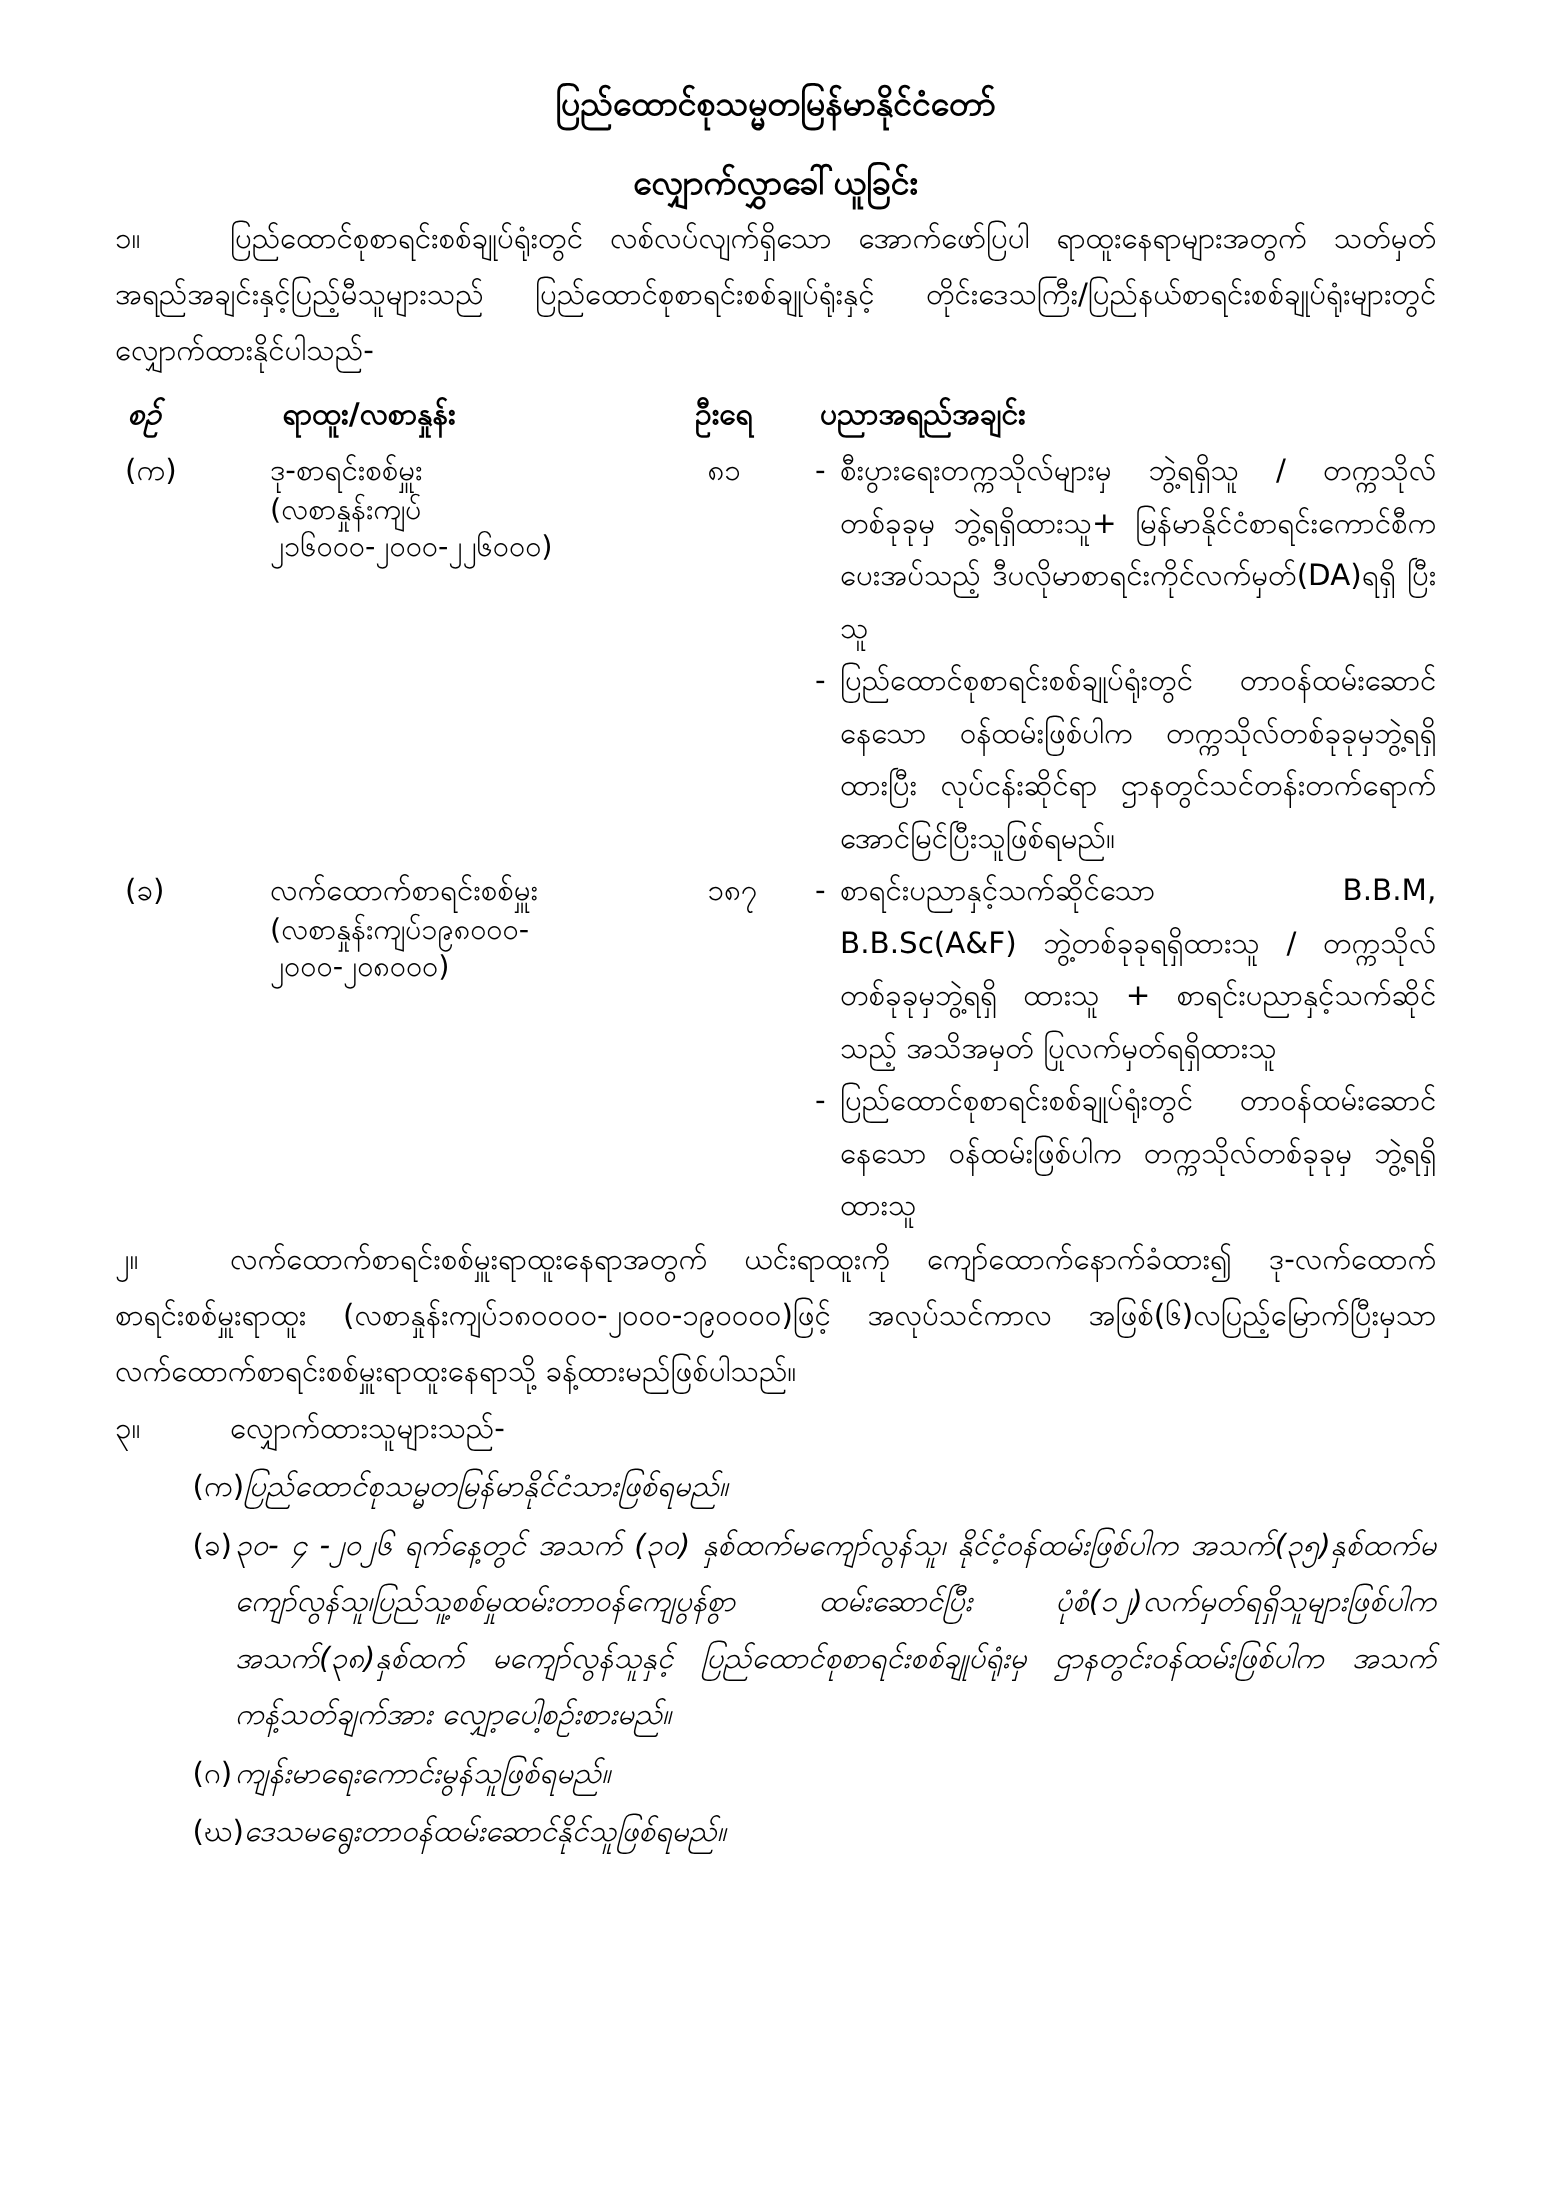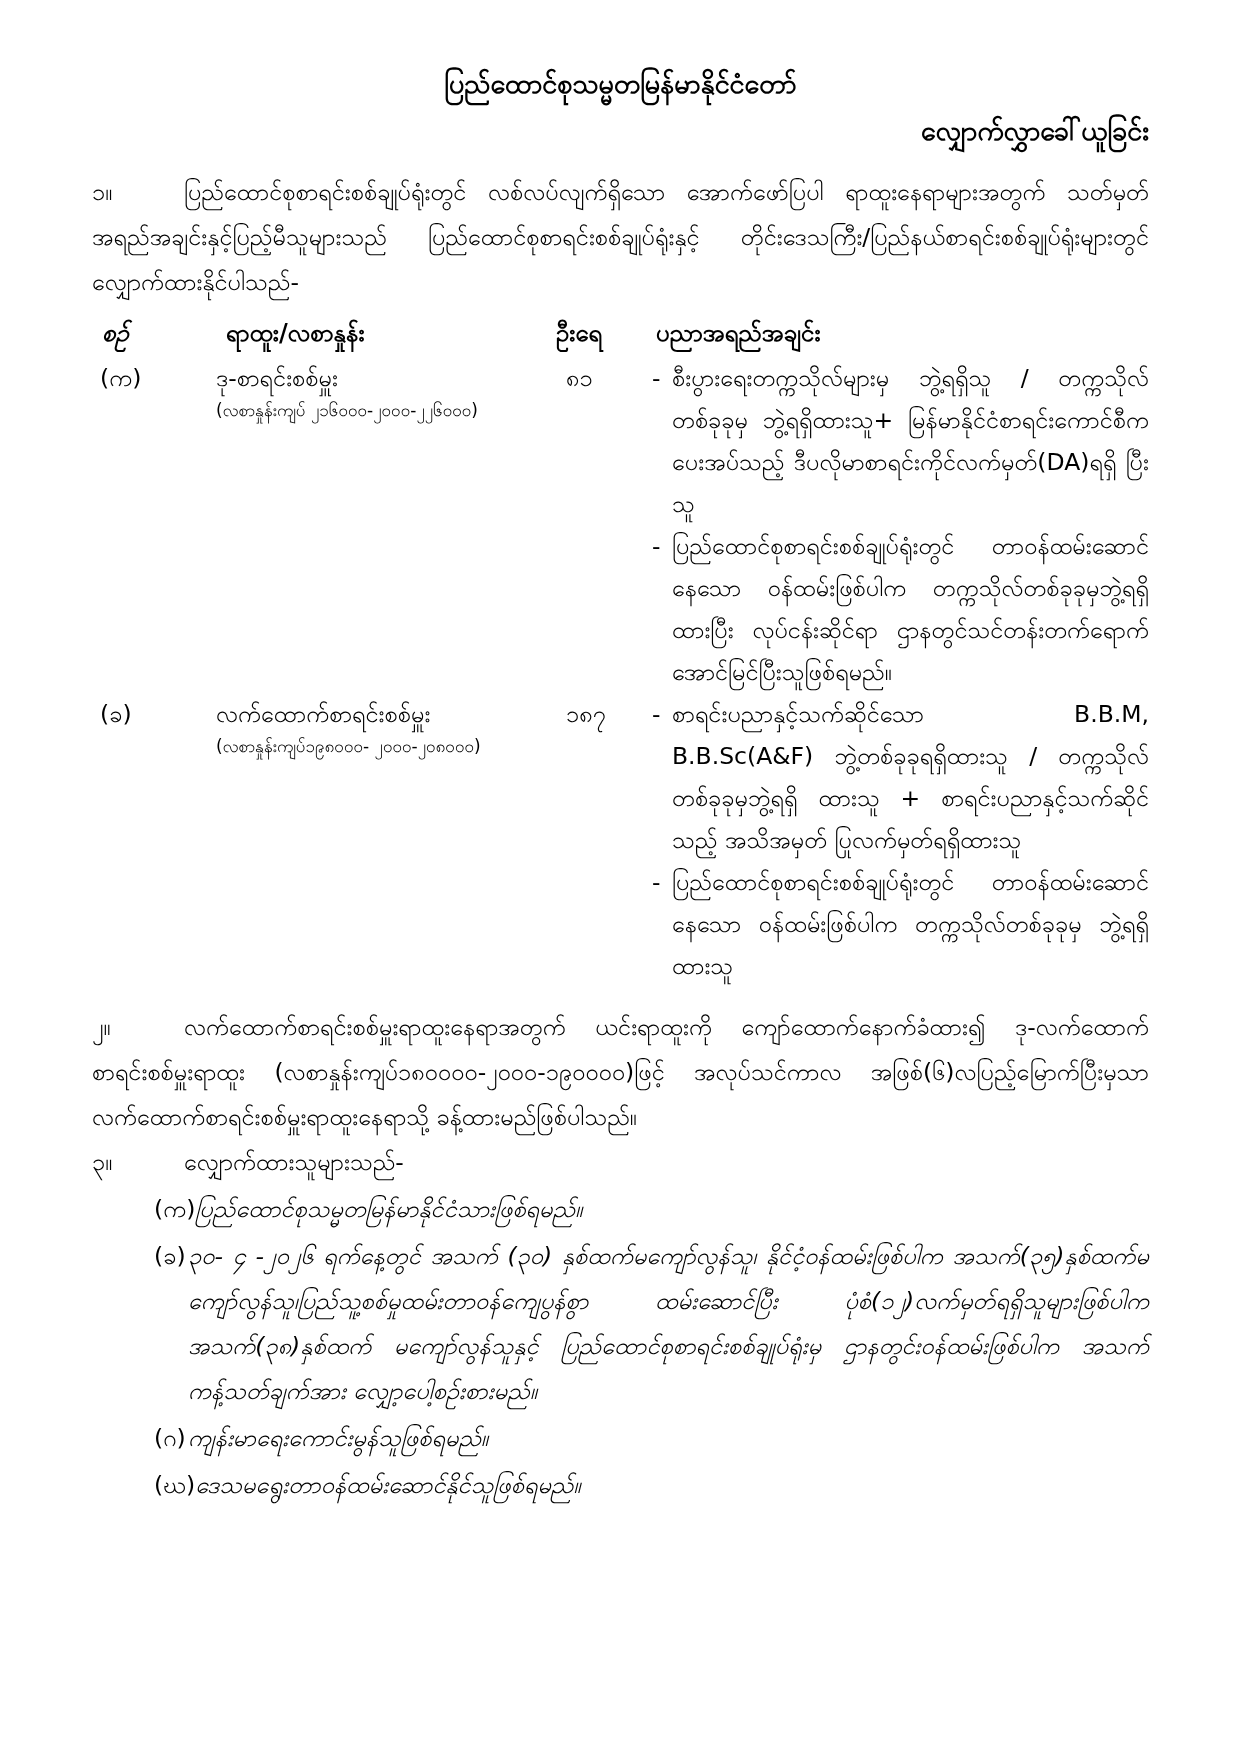--- a/index.html
+++ b/index.html
@@ -23,29 +23,27 @@
   .header {
     text-align: center;
     font-weight: bold;
   }
   .header .line {
     font-size: 27px;
     line-height: 43px;
     letter-spacing: 0px;
   }
   .header .line3 {
-    margin-top: 4px;
-    text-align: right;
+    margin-top: 20px;
   }
   .para {
     font-size: 23.5px;
     line-height: 45px;
     text-align: justify;
     text-justify: inter-word;
-    margin-top: 18px;
   }
   .para .indent {
     display: inline-block;
     width: 58px;
   }
   .num {
     display: inline-block;
     min-width: 34px;
   }
   
@@ -75,21 +73,21 @@
   .row td {
     font-size: 23.5px;
     line-height: 42px;
   }
   .row .c-no { padding-left: 8px; }
   .row .c-post { padding-left: 48px; }
   .row .c-count { text-align: left; padding-left: 10px; }
   .row .c-qual { padding-left: 0px; }
   .salary {
     display: block;
-    font-size: 17px;
+    font-size: 23px;
     line-height: 30px;
     margin-top: -4px;
   }
   .qual-item {
     display: flex;
     text-align: justify;
   }
   .qual-item .dash {
     width: 20px;
     flex: 0 0 20px;

